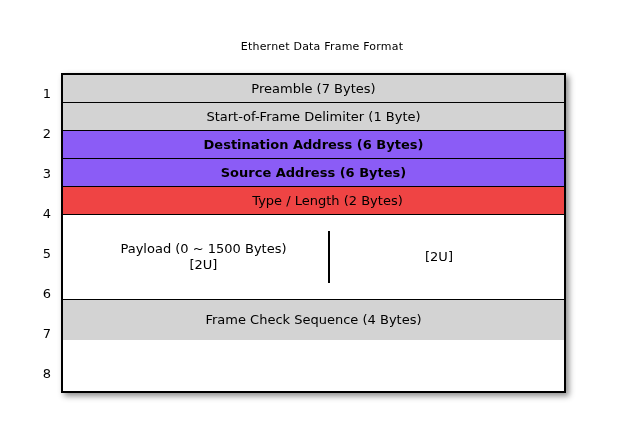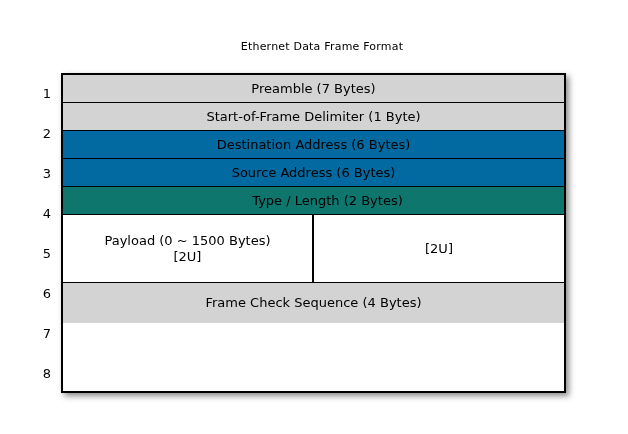--- a/index.html
+++ b/index.html
@@ -71,26 +71,26 @@
     box-sizing: border-box;
     display: flex;
     align-items: center;
     justify-content: center;
     text-align: center;
     font-size: 13px;
     line-height: 16px;
     position: relative;
   }
   .frame-row.single  { height: 28px; }
-  .frame-row.double  { height: 68px; padding: 0; }
+  .frame-row.double  { height: 85px; padding: 16px; }
   .frame-row.last    { border-bottom: none; height: 40px; }
 
   .fill-gray   { background: #d3d3d3; }
-  .fill-blue   { background: #0369a1; }
-  .fill-yellow { background: #0f766e; padding-left: 28px; }
+  .fill-blue   { background: #8b5cf6; font-weight: bold; }
+  .fill-yellow { background: #ef4444; padding-left: 28px; }
   .fill-white  { background: #ffffff; }
 
   .cell-label { display: block; }
   .cell-sub   { display: block; }
 
   
   .split-cell {
     height: 100%;
     display: flex;
     align-items: center;

